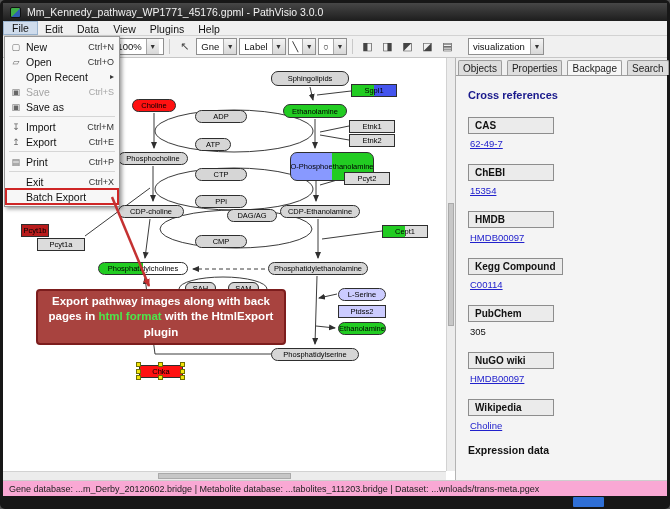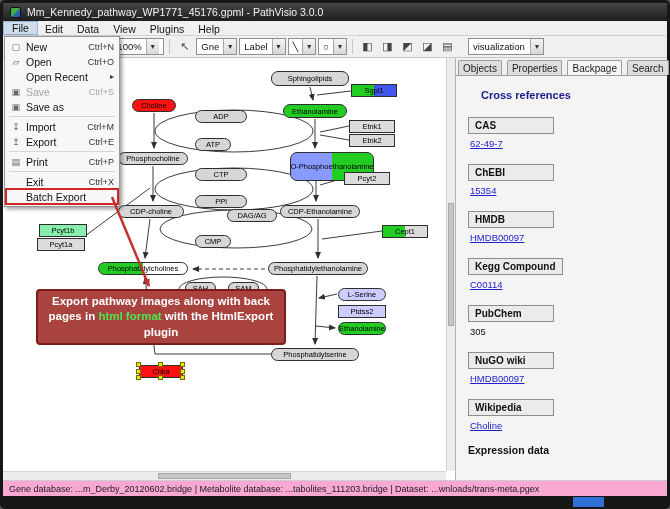--- a/index.html
+++ b/index.html
@@ -46,21 +46,21 @@
   .v-scroll { position:absolute; top:0; bottom:9px; right:0; width:9px; background:#ececec; border-left:1px solid #d2d2d2; }
   .v-thumb { position:absolute; top:35%; height:30%; left:1px; right:1px; background:#c7c7c7; border:1px solid #aaa; }
 
   
   .sidepanel { position:absolute; left:455px; right:3px; top:58px; height:422px; background:#f0f0f0; border-left:1px solid #b3b3b3; }
   .tabs { display:flex; gap:5px; padding:2px 2px 0; height:17px; font-size:10px; color:#222; }
   .tab { padding:2px 4px 0; border:1px solid #9d9d9d; border-bottom:none; background:#dddddd; border-radius:2px 2px 0 0; white-space:nowrap; }
   .tab.active { background:#f6f6f6; }
   .backpage { position:absolute; left:0; right:0; top:17px; bottom:0; background:#f4f4f4;
     border-top:1px solid #9d9d9d; padding:13px 12px; overflow:hidden; }
-  .bp-title { color:#19198c; font-weight:bold; font-size:11px; margin-bottom:14px;margin-left:13px; }
+  .bp-title { color:#19198c; font-weight:bold; font-size:11px; margin-bottom:14px; }
   .bp-section { margin-bottom:13px; }
   .bp-header { display:inline-block; min-width:86px; border:1px solid #8d8d8d; background:#ebebeb;
     padding:2px 6px; font-weight:bold; font-size:10px; color:#111; }
   .bp-value { margin:4px 0 0 2px; font-size:9.5px; }
   .bp-value a { color:#2121cc; text-decoration:underline; cursor:pointer; }
   .bp-value .plain { color:#111; }
   .bp-footer { font-weight:bold; font-size:10.5px; color:#111; margin-top:4px; }
 
   
   .statusbar { position:absolute; left:3px; right:3px; top:480px; height:16px; background:#f9a8d4;
@@ -203,22 +203,22 @@
       <div class="node metabolite" style="left: 192px; top: 80px; width: 36px; height: 13px; background: rgb(214, 214, 214);">ATP</div>
       <div class="node metabolite" style="left: 115px; top: 94px; width: 70px; height: 13px; background: rgb(214, 214, 214);">Phosphocholine</div>
       <div class="node metabolite" style="left: 287px; top: 94px; width: 84px; height: 29px; background: linear-gradient(90deg, rgb(136, 153, 255) 50%, rgb(34, 204, 34) 50%);">O-Phosphoethanolamine</div>
       <div class="node metabolite" style="left: 192px; top: 110px; width: 52px; height: 13px; background: rgb(214, 214, 214);">CTP</div>
       <div class="node gene" style="left: 341px; top: 114px; width: 46px; height: 13px; background: rgb(220, 220, 220);">Pcyt2</div>
       <div class="node metabolite" style="left: 192px; top: 137px; width: 52px; height: 13px; background: rgb(214, 214, 214);">PPi</div>
       <div class="node metabolite" style="left: 115px; top: 147px; width: 66px; height: 13px; background: rgb(214, 214, 214);">CDP-choline</div>
       <div class="node metabolite" style="left: 224px; top: 151px; width: 50px; height: 13px; background: rgb(214, 214, 214);">DAG/AG</div>
       <div class="node metabolite" style="left: 277px; top: 147px; width: 80px; height: 13px; background: rgb(214, 214, 214);">CDP-Ethanolamine</div>
       <div class="node gene" style="left: 379px; top: 167px; width: 46px; height: 13px; background: linear-gradient(90deg, rgb(34, 204, 34) 50%, rgb(220, 220, 220) 50%);">Cept1</div>
-      <div class="node metabolite" style="left: 192px; top: 177px; width: 36px; height: 13px; background: rgb(214, 214, 214);">CMP</div>
-      <div class="node gene" style="left: 36px; top: 166px; width: 48px; height: 13px; background: #86efac;">Pcyt1b</div>
+      <div class="node metabolite" style="left: 192px; top: 177px; width: 52px; height: 13px; background: rgb(214, 214, 214);">CMP</div>
+      <div class="node gene" style="left: 18px; top: 166px; width: 28px; height: 13px; background: #b91c1c;">Pcyt1b</div>
       <div class="node gene" style="left: 34px; top: 180px; width: 48px; height: 13px; background: rgb(220, 220, 220);">Pcyt1a</div>
       <div class="node metabolite" style="left: 95px; top: 204px; width: 90px; height: 13px; background: linear-gradient(90deg, rgb(34, 204, 34) 50%, rgb(255, 255, 255) 50%);">Phosphatidylcholines</div>
       <div class="node metabolite" style="left: 265px; top: 204px; width: 100px; height: 13px; background: rgb(214, 214, 214);">Phosphatidylethanolamine</div>
       <div class="node metabolite" style="left: 182px; top: 224px; width: 31px; height: 12px; background: rgb(214, 214, 214);">SAH</div>
       <div class="node metabolite" style="left: 225px; top: 224px; width: 31px; height: 12px; background: rgb(214, 214, 214);">SAM</div>
       <div class="node metabolite" style="left: 335px; top: 230px; width: 48px; height: 13px; background: rgb(204, 204, 255);">L-Serine</div>
       <div class="node gene" style="left: 335px; top: 247px; width: 48px; height: 13px; background: rgb(204, 204, 255);">Ptdss2</div>
       <div class="node metabolite" style="left: 335px; top: 264px; width: 48px; height: 13px; background: rgb(34, 204, 34);">Ethanolamine</div>
       <div class="node metabolite" style="left: 268px; top: 290px; width: 88px; height: 13px; background: rgb(214, 214, 214);">Phosphatidylserine</div>
       <div class="node gene" style="left: 136px; top: 307px; width: 44px; height: 13px; background: rgb(255, 17, 17);">Chka</div>

